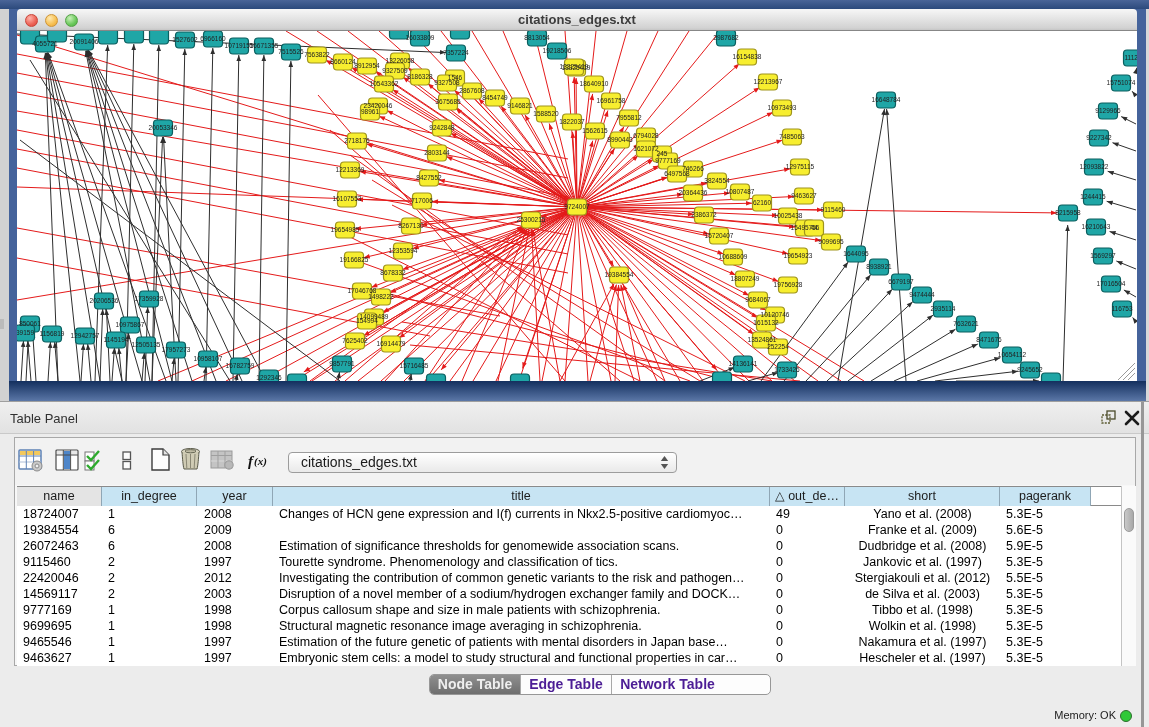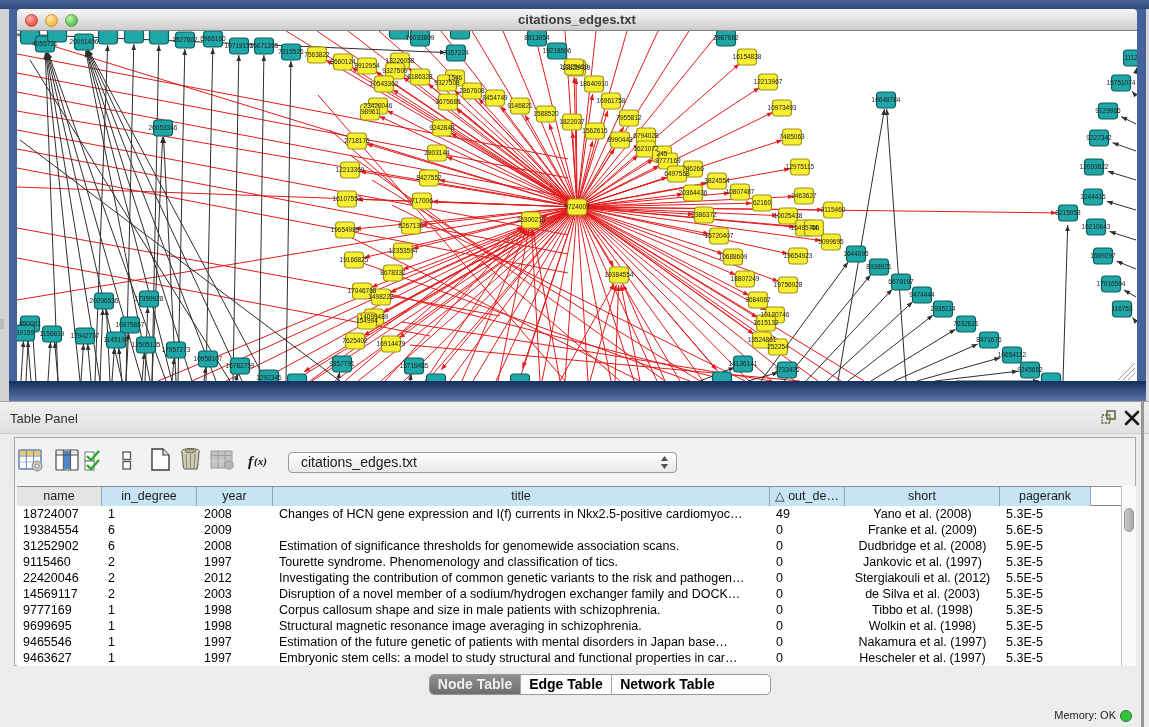--- a/index.html
+++ b/index.html
@@ -32,21 +32,21 @@
  font-size:12.5px;color:#1c1c1c;text-align:center;line-height:19px}
 #tbody{left:17px;top:506px;width:1104px;height:160px;background:#fff}
 .tr{position:absolute;left:0;width:1104px;height:16px;font-size:12.5px;color:#000}
 .tr span{position:absolute;top:1px;white-space:nowrap}
 .tr span.ctr{text-align:center}
 #sbar{left:1121px;top:486px;width:15px;height:180px;background:#fafafa;border-left:1px solid #c4c4c4}
 #thumb{left:1123.5px;top:508px;width:10px;height:24px;border-radius:5px;
  background:linear-gradient(90deg,#c9c9c9,#a8a8a8);border:1px solid #9a9a9a}
 #tabs{left:429px;top:674px;width:342px;height:21px;border:1px solid #979797;border-radius:5px;
  background:#fdfdfd;font-size:14px;font-weight:bold}
-.seg{position:absolute;top:0;height:19px;text-align:center;line-height:19px;color:#000000}
+.seg{position:absolute;top:0;height:19px;text-align:center;line-height:19px;color:#4c1d95}
 #memory{left:1052px;top:709px;width:64px;text-align:right;font-size:11px;color:#1c1c1c}
 #memdot{left:1120px;top:710px;width:12px;height:12px;border-radius:50%;background:#2fc938;border:1.5px solid #2e6e2e}
 </style></head>
 <body>
 <div class="abs" id="topbar"></div>
 <div class="abs" id="lsliver"></div>
 <div class="abs" id="frame">
     <div class="bot"></div>
   </div>
 <div class="abs" id="rsliver"></div>
@@ -830,21 +830,21 @@
     </div>
 <div class="tr" style="top:16px">
 <span style="left:6px">19384554</span>
       <span style="left:91px">6</span>
       <span style="left:187px">2009</span>
       <span style="left:759px">0</span>
       <span class="ctr" style="left:828px;width:155px">Franke et al. (2009)</span>
       <span style="left:989px">5.6E-5</span>
     </div>
 <div class="tr" style="top:32px">
-<span style="left:6px">31252902</span>
+<span style="left:6px">26072463</span>
       <span style="left:91px">6</span>
       <span style="left:187px">2008</span>
       <span style="left:262px">Estimation of significance thresholds for genomewide association scans.</span>
       <span style="left:759px">0</span>
       <span class="ctr" style="left:828px;width:155px">Dudbridge et al. (2008)</span>
       <span style="left:989px">5.9E-5</span>
     </div>
 <div class="tr" style="top:48px">
 <span style="left:6px">9115460</span>
       <span style="left:91px">2</span>

